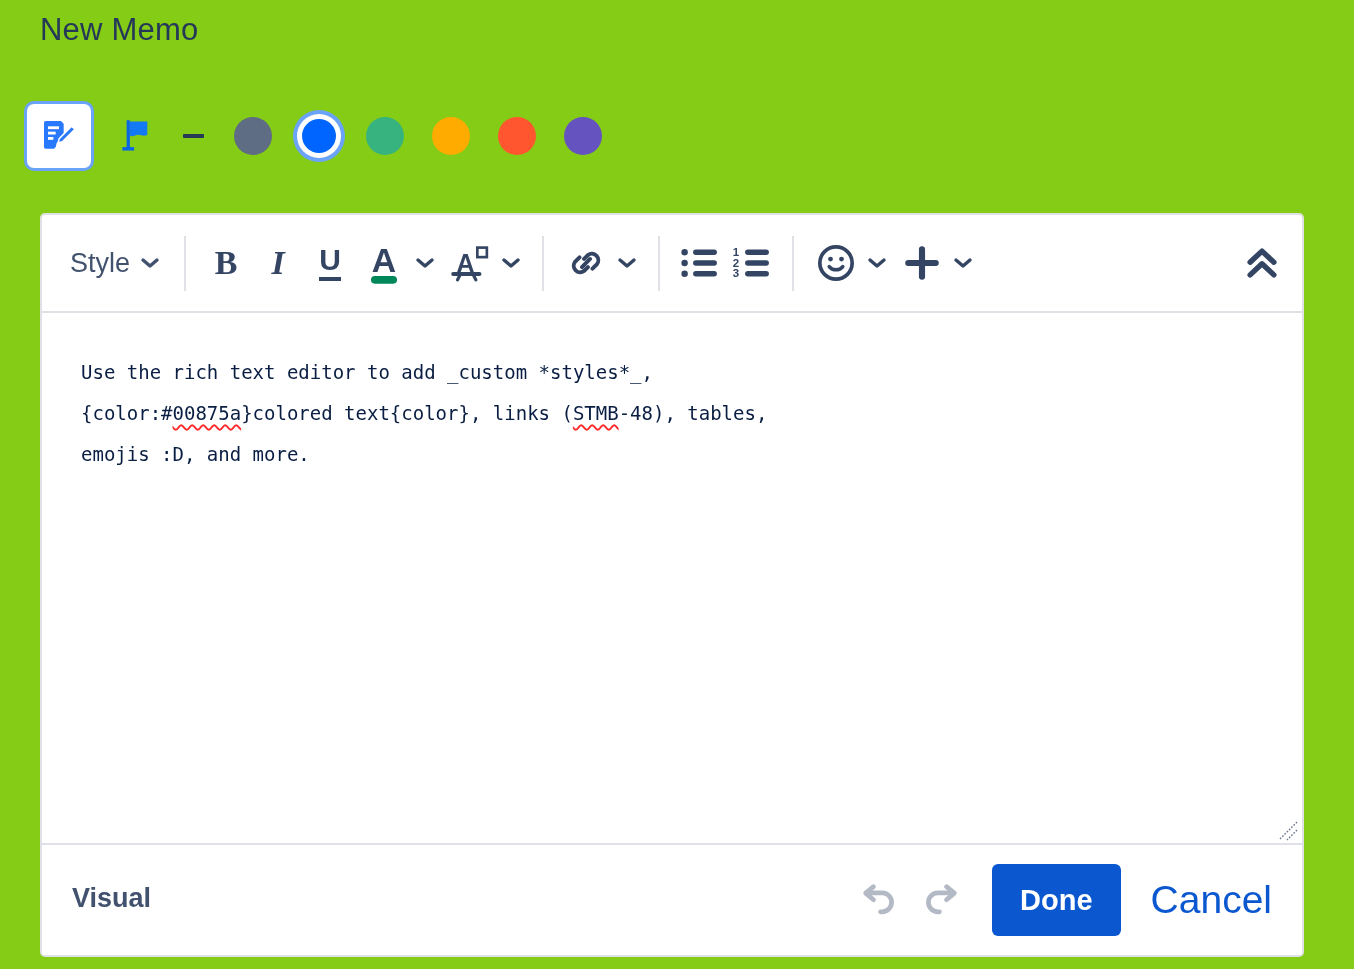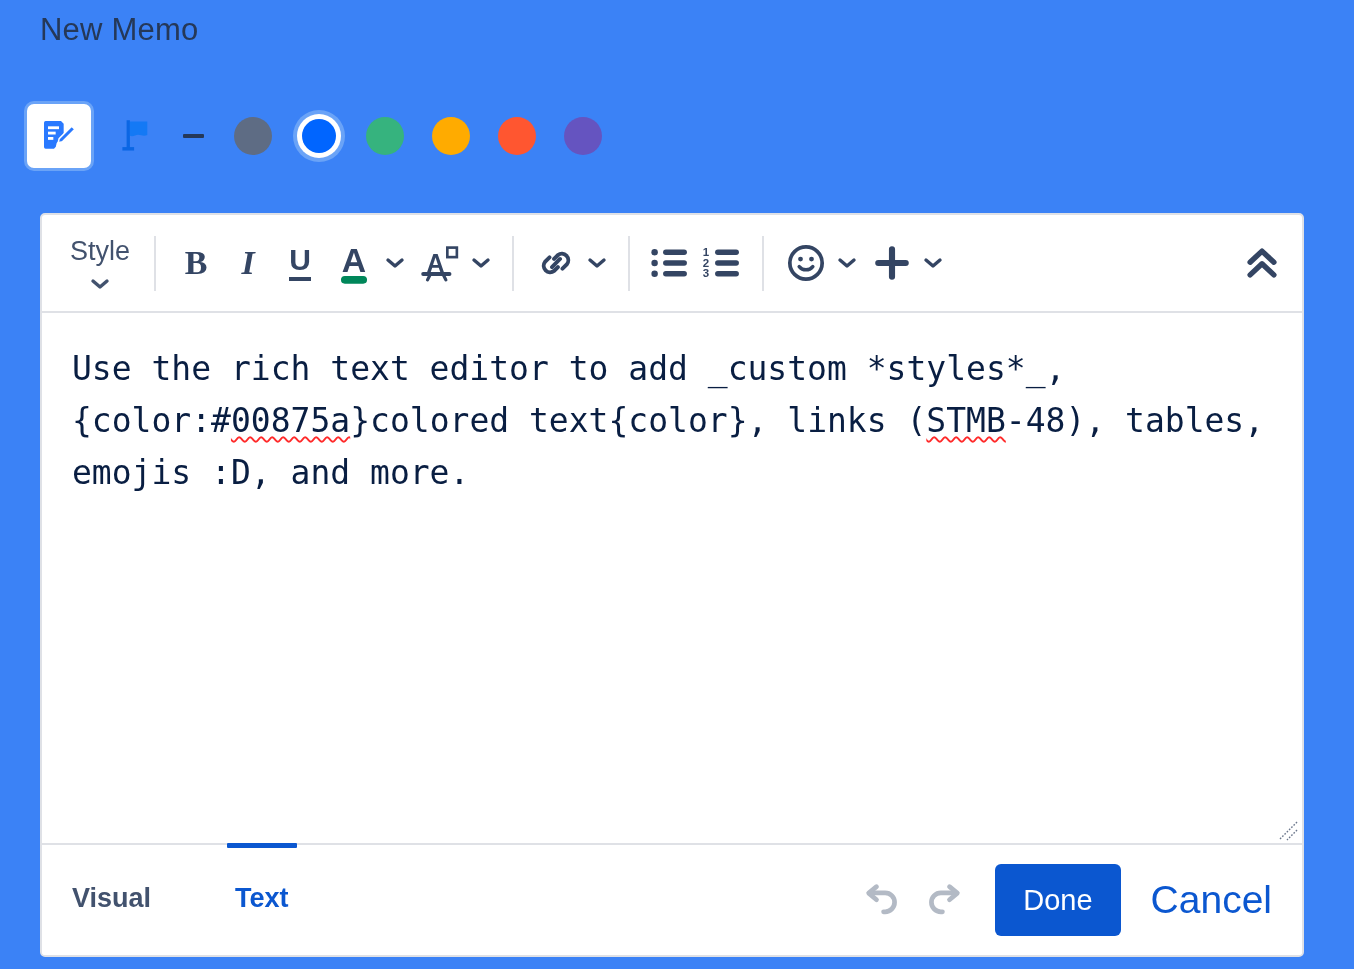--- a/index.html
+++ b/index.html
@@ -4,21 +4,21 @@
 <style>
   * { box-sizing: border-box; }
   html, body {
     margin: 0; padding: 0;
     width: 1354px; height: 969px;
     background: #ffffff;
     font-family: "Liberation Sans", sans-serif;
     -webkit-font-smoothing: antialiased;
   }
 
-  .page { position: relative; width: 1354px; height: 969px; background:#3b82f6; }
+  .page { position: relative; width: 1354px; height: 969px; background:#84cc16; }
 
   
   .page-title {
     position: absolute;
     left: 40px; top: 12px;
     font-size: 31px;
     color: #253858;
     font-weight: 400;
     letter-spacing: 0.2px;
   }
@@ -103,21 +103,21 @@
     height: 56px;
     min-width: 52px;
     display: flex; align-items: center; justify-content: center;
     border-radius: 4px;
     background: transparent;
     border: none;
     color: #344563;
     padding: 0 6px;
     flex: none;
   }
-  .tb-btn.wide { padding: 0 10px; flex-direction: column; }
+  .tb-btn.wide { padding: 0 10px; }
   .style-btn {
     font-size: 27px;
     color: #42526E;
     font-weight: 400;
     gap: 10px;
     padding-left: 4px;
     padding-right: 8px;
   }
   .tb-split { display: flex; align-items: center; }
   .tb-split .tb-btn:first-child { padding-right: 2px; }
@@ -132,26 +132,26 @@
   
   .body-area {
     flex: 1 1 auto;
     position: relative;
     padding: 22px 22px 10px 22px;
     overflow: hidden;
     background: #fff;
   }
   .code-text {
     font-family: "DejaVu Sans Mono", "Liberation Mono", monospace;
-    font-size: 33px;
-    line-height: 52px;
+    font-size: 19px;
+    line-height: 41px;
     color: #091E42;
     white-space: pre-wrap;
     word-break: break-word;
-    margin: 8px;
+    margin: 17px;
     letter-spacing: 0px;
   }
   .misspell {
     text-decoration: underline wavy #ff2a2a;
     text-decoration-thickness: 2px;
     text-underline-offset: 4px;
   }
   .resize-grip {
     position: absolute;
     right: 4px; bottom: 2px;
@@ -194,21 +194,21 @@
     width: 62px; height: 62px;
     display: flex; align-items: center; justify-content: center;
     background: transparent; border: none;
   }
   .done-btn {
     background: #0B57D0;
     color: #fff;
     border: none;
     border-radius: 6px;
     font-size: 29px;
-    font-weight: 400;
+    font-weight: 700;
     padding: 0 28px;
     height: 72px;
     margin-left: 20px;
     font-family: "Liberation Sans", sans-serif;
   }
   .cancel-link {
     color: #0B57D0;
     font-size: 39px;
     margin-left: 22px;
     padding: 0 8px;
@@ -409,23 +409,20 @@
       <svg class="resize-grip" viewBox="0 0 22 22">
         <path d="M21 3L3 21M21 11L11 21" stroke="#6B778C" stroke-width="1.4" stroke-dasharray="1.6 1.6" fill="none"></path>
       </svg>
     </div>
 
     <div class="footer">
       <div class="tab">
         <span>Visual</span>
       </div>
       <div class="tab-gap"></div>
-      <div class="tab active">
-        <span>Text</span>
-      </div>
 
       <div class="footer-right">
         <div class="icon-btn-flat">
           <svg width="44" height="36" viewBox="0 0 28 22">
             <path d="M7 6.5H16a6 6 0 0 1 0 12h-1" fill="none" stroke="#B3BAC5" stroke-width="3" stroke-linecap="round"></path>
             <path d="M10.5 2.5L5.5 6.6l5 4.2" fill="none" stroke="#B3BAC5" stroke-width="3" stroke-linecap="round" stroke-linejoin="round"></path>
           </svg>
         </div>
         <div class="icon-btn-flat">
           <svg width="44" height="36" viewBox="0 0 28 22">

